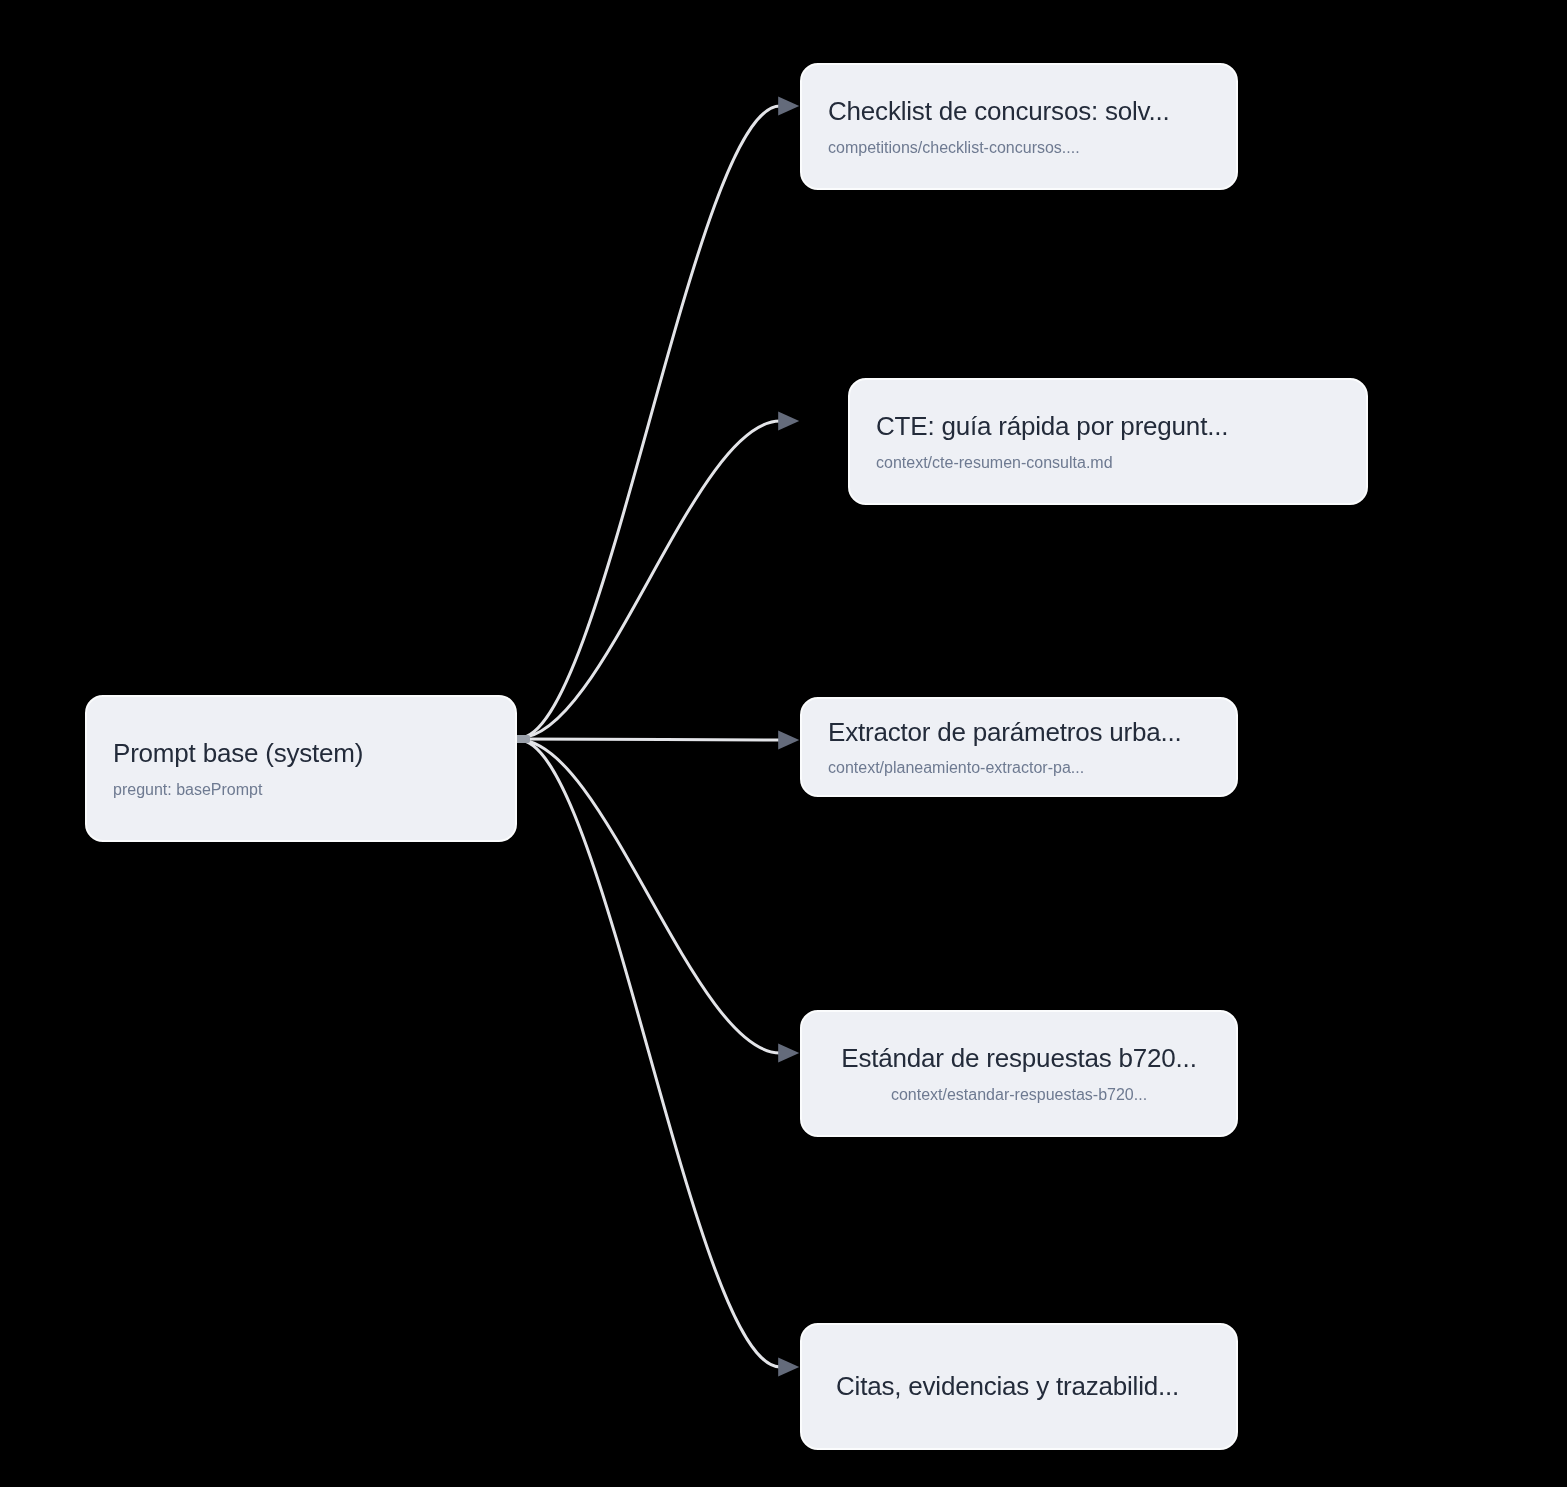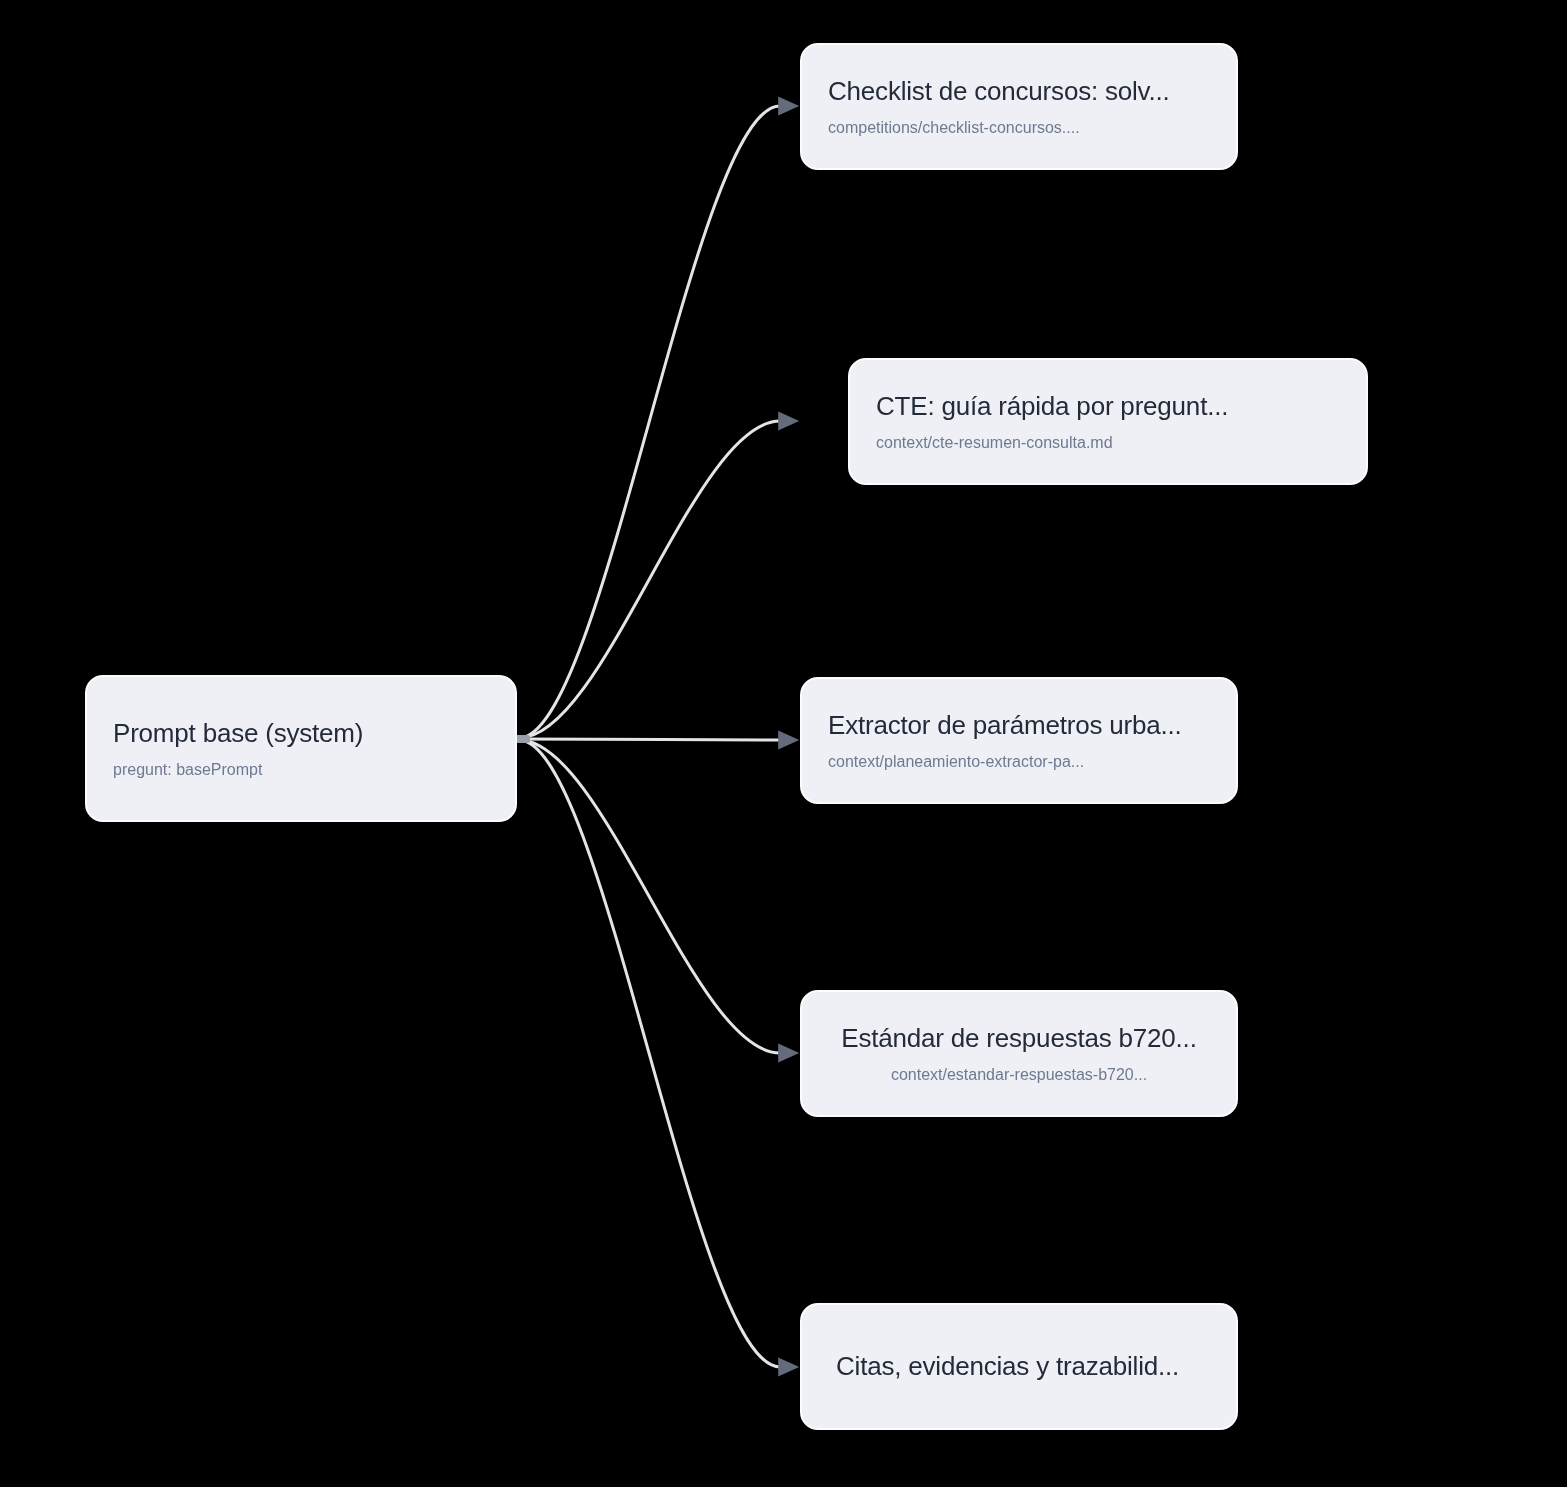--- a/index.html
+++ b/index.html
@@ -27,40 +27,41 @@
     box-sizing: border-box;
     background: #eef0f5;
     border: 2px solid #fbfcfd;
     border-radius: 18px;
     display: flex;
     flex-direction: column;
     justify-content: center;
     gap: 10px;
     padding: 0 26px;
     overflow: hidden;
+    margin-top: 20px;
   }
   .node-title {
     font-size: 26px;
     line-height: 1.2;
     font-weight: 500;
     color: #232b3a;
     letter-spacing: -0.2px;
     white-space: nowrap;
   }
   .node-subtitle {
     font-size: 16px;
     line-height: 1.2;
     font-weight: 400;
     color: #6e7a91;
     white-space: nowrap;
   }
   .node-root   { left: 85px;  top: 675px;  width: 432px; height: 147px; }
   .node-t0     { left: 800px; top: 43px;   width: 438px; height: 127px; }
   .node-t1     { left: 848px; top: 358px;  width: 520px; height: 127px; }
-  .node-t2     { left: 800px; top: 677px;  width: 438px; height: 127px; }
+  .node-t2     { left: 800px; top: 677px;  width: 438px; height: 100px; }
   .node-t3     { left: 800px; top: 990px;  width: 438px; height: 127px; align-items: center; }
   .node-t4     { left: 800px; top: 1303px; width: 438px; height: 127px; padding-left: 34px; }
   .edge-path {
     fill: none;
     stroke: #e3e4e8;
     stroke-width: 3;
   }
 </style>
 </head>
 <body>

